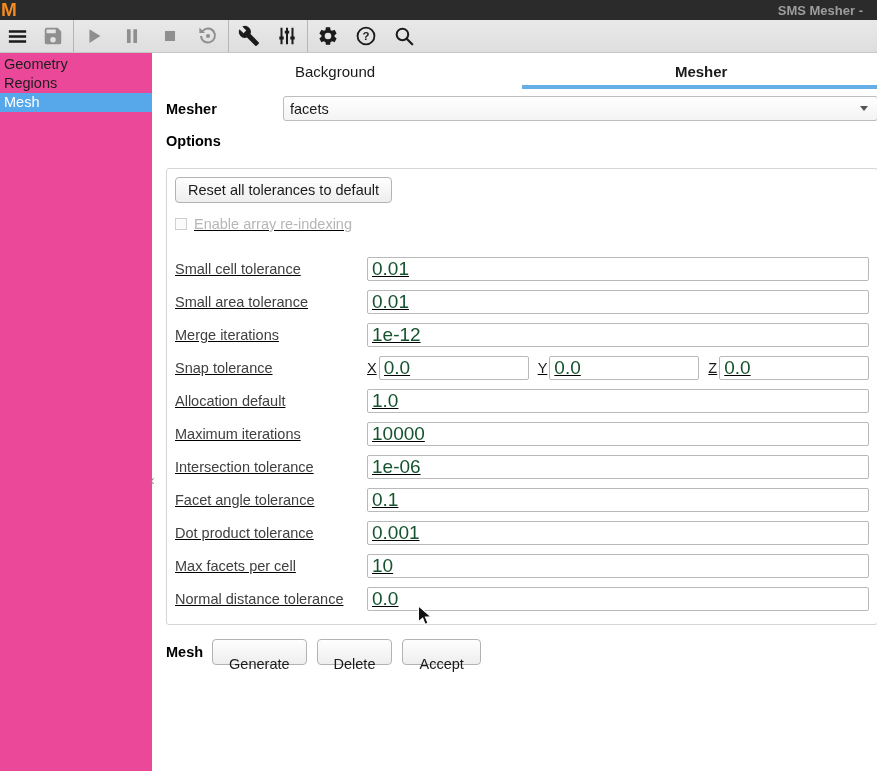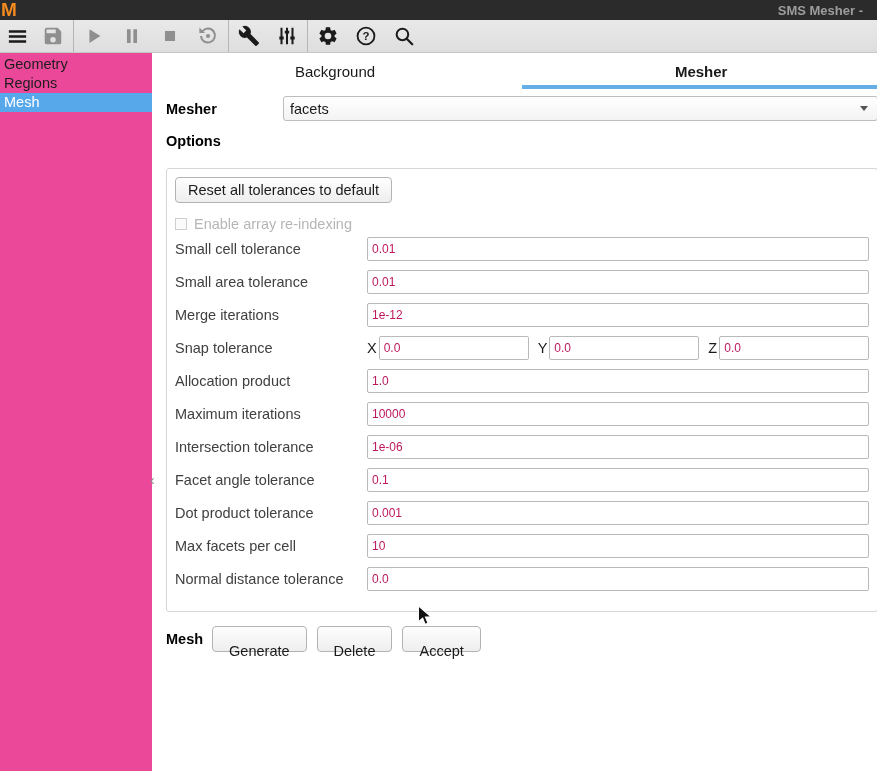--- a/index.html
+++ b/index.html
@@ -37,31 +37,31 @@
   .main-content { padding: 5px 6px 0 14px; }
 
   
   .mesher-row { display: flex; align-items: center; margin-top: 2px; }
   .mesher-label { font-weight: bold; font-size: 14.5px; width: 117px; flex-shrink: 0; }
   .combo { flex: 1; height: 25px; border: 1px solid #bdbdbd; border-radius: 3px; background: linear-gradient(#ffffff, #f3f3f3); display: flex; align-items: center; padding-left: 6px; font-size: 14.5px; color: #1a1a1a; }
   .combo-arrow { margin-left: auto; margin-right: 9px; width: 0; height: 0; border-left: 4px solid transparent; border-right: 4px solid transparent; border-top: 5px solid #555; }
 
   .options-heading { font-weight: bold; font-size: 14.5px; margin: 12px 0 19px 0; }
 
-  .groupbox { border: 1px solid #d6d6d6; border-radius: 3px; padding: 8px 8px 16px 8px; }
+  .groupbox { border: 1px solid #d6d6d6; border-radius: 3px; padding: 8px 8px 9px 8px; text-decoration: underline; }
 
   .btn { display: inline-block; height: 26px; line-height: 24px; padding: 0 12px; font-size: 14.5px; color: #1a1a1a; border: 1px solid #b3b3b3; border-radius: 4px; background: linear-gradient(#fefefe, #eeeeee); cursor: default; font-family: "Liberation Sans", sans-serif; }
 
-  .checkbox-row { display: flex; align-items: center; margin: 13px 0 0 0; }
+  .checkbox-row { display: flex; align-items: center; margin: 13px 0 20px 0; }
   .checkbox-box { width: 12px; height: 12px; border: 1px solid #cdcdcd; background: #fbfbfb; margin-right: 7px; flex-shrink: 0; }
   .checkbox-label { color: #b6b6b6; font-size: 14.5px; }
 
   .form-row { display: flex; align-items: center; height: 33px; }
   .form-label { width: 192px; flex-shrink: 0; font-size: 14.5px; color: #404040; }
-  .form-input { flex: 1; height: 24px; border: 1px solid #b9b9b9; border-radius: 2px; font-size: 12px; padding: 0 4px; color: #be185d; font-family: "Liberation Sans", sans-serif; outline: none; background: #fff; min-width: 0; }
+  .form-input { flex: 1; height: 24px; border: 1px solid #b9b9b9; border-radius: 2px; font-size: 19px; padding: 0 4px; color: #14532d; font-family: "Liberation Sans", sans-serif; outline: none; background: #fff; min-width: 0; }
   .xyz-wrap { flex: 1; display: flex; align-items: center; }
   .axis-label { font-size: 14.5px; color: #1a1a1a; margin-right: 2px; }
   .axis-input { width: 150px; flex: 1; }
   .xyz-gap { width: 9px; flex-shrink: 0; }
 
   .mesh-actions { display: flex; align-items: center; margin-top: 14px; }
   .mesh-label { font-weight: bold; font-size: 14.5px; margin-right: 9px; }
   .mesh-actions .btn { margin-right: 10px; padding: 12px 16px; }
 
   .cursor { position: absolute; left: 417px; top: 605px; z-index: 50; pointer-events: none; }
@@ -213,21 +213,21 @@
                 <input class="form-input axis-input" value="0.0" style="">
                 <span class="xyz-gap"></span>
                 <span class="axis-label">Y</span>
                 <input class="form-input axis-input" value="0.0" style="">
                 <span class="xyz-gap"></span>
                 <span class="axis-label">Z</span>
                 <input class="form-input axis-input" value="0.0" style="">
               </div>
             </div>
             <div class="form-row">
-              <div class="form-label">Allocation product</div>
+              <div class="form-label">Allocation default</div>
               <input class="form-input" value="1.0" style="">
             </div>
             <div class="form-row">
               <div class="form-label">Maximum iterations</div>
               <input class="form-input" value="10000" style="">
             </div>
             <div class="form-row">
               <div class="form-label">Intersection tolerance</div>
               <input class="form-input" value="1e-06" style="">
             </div>

